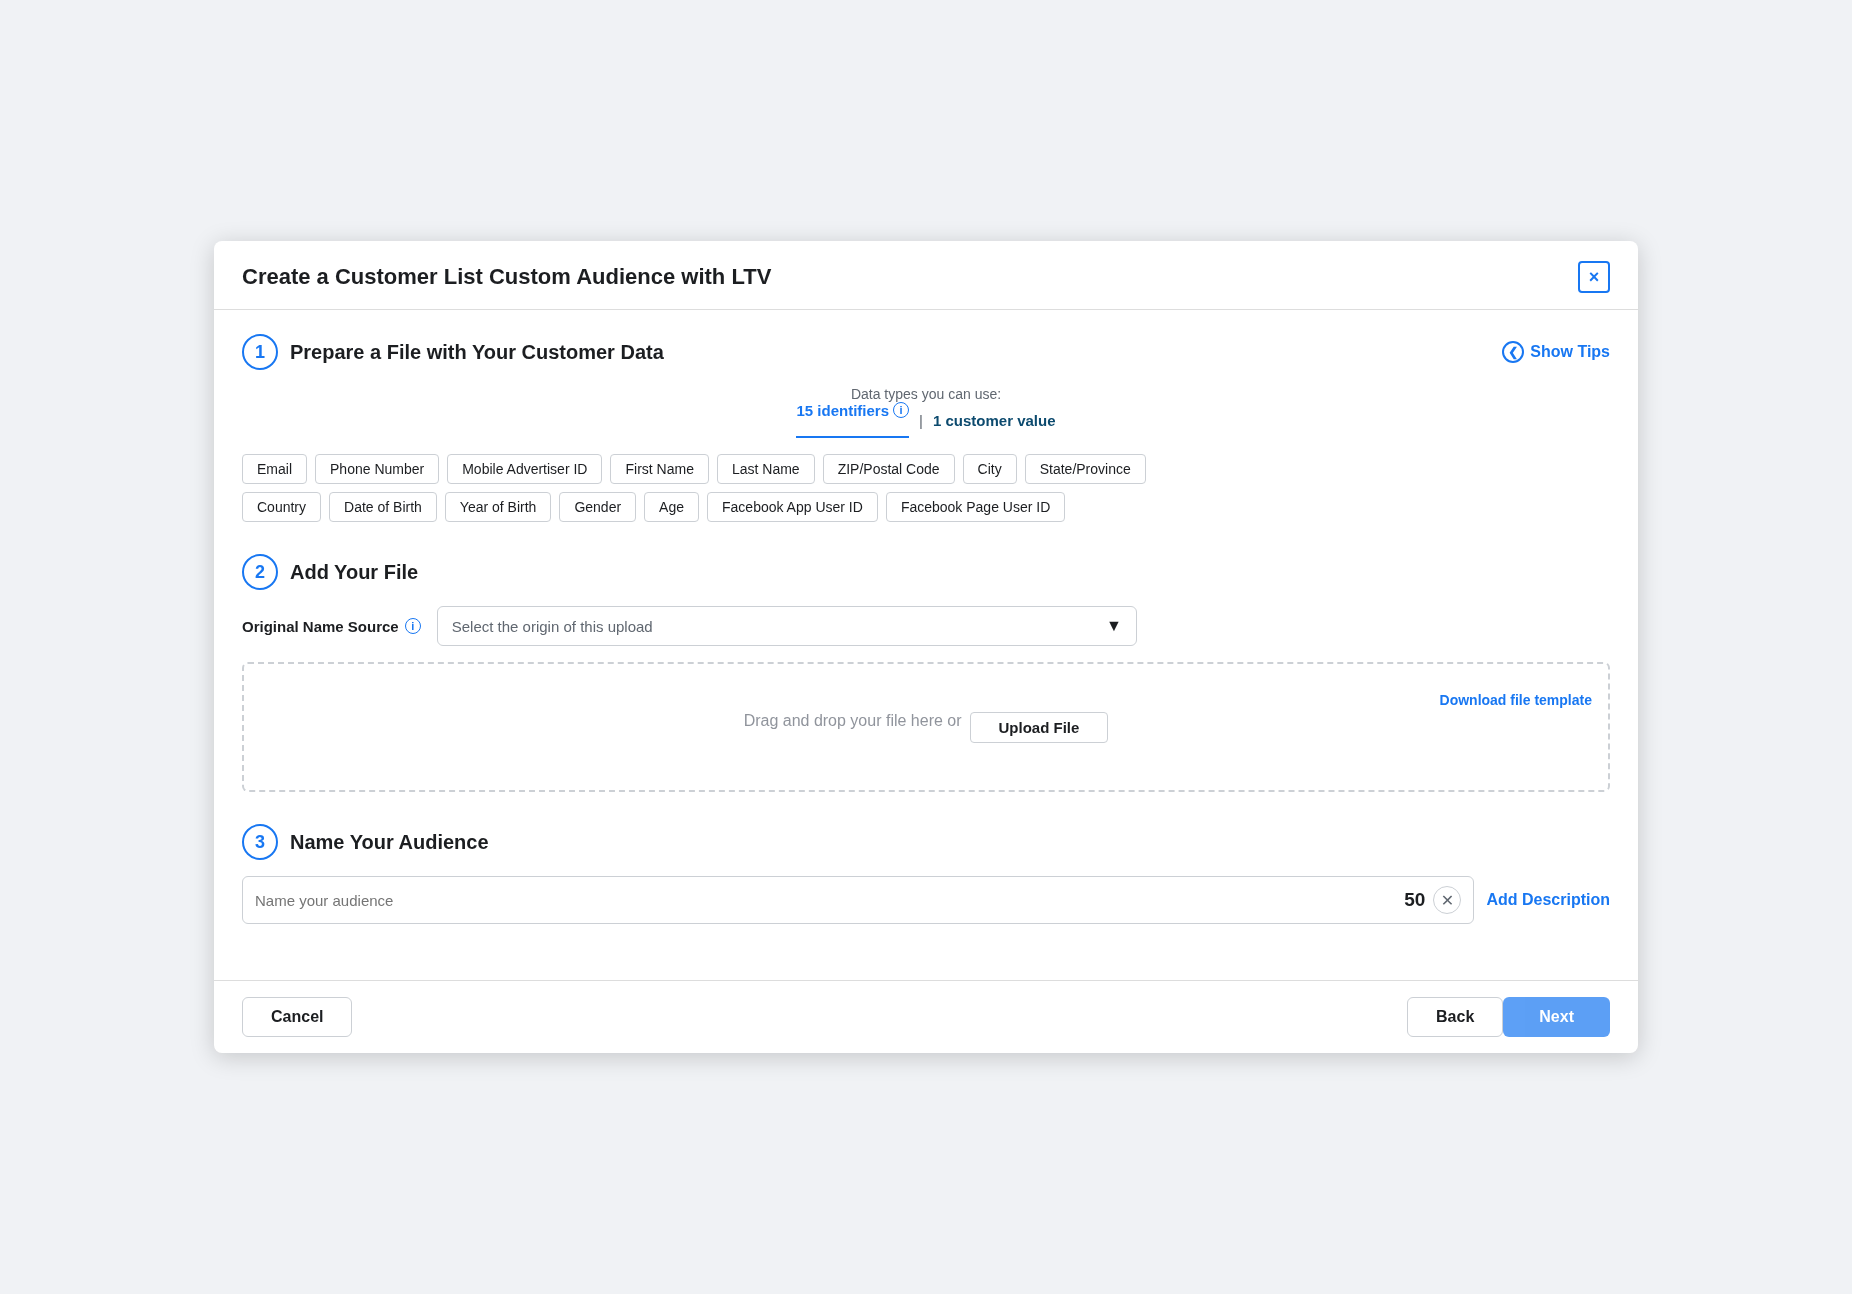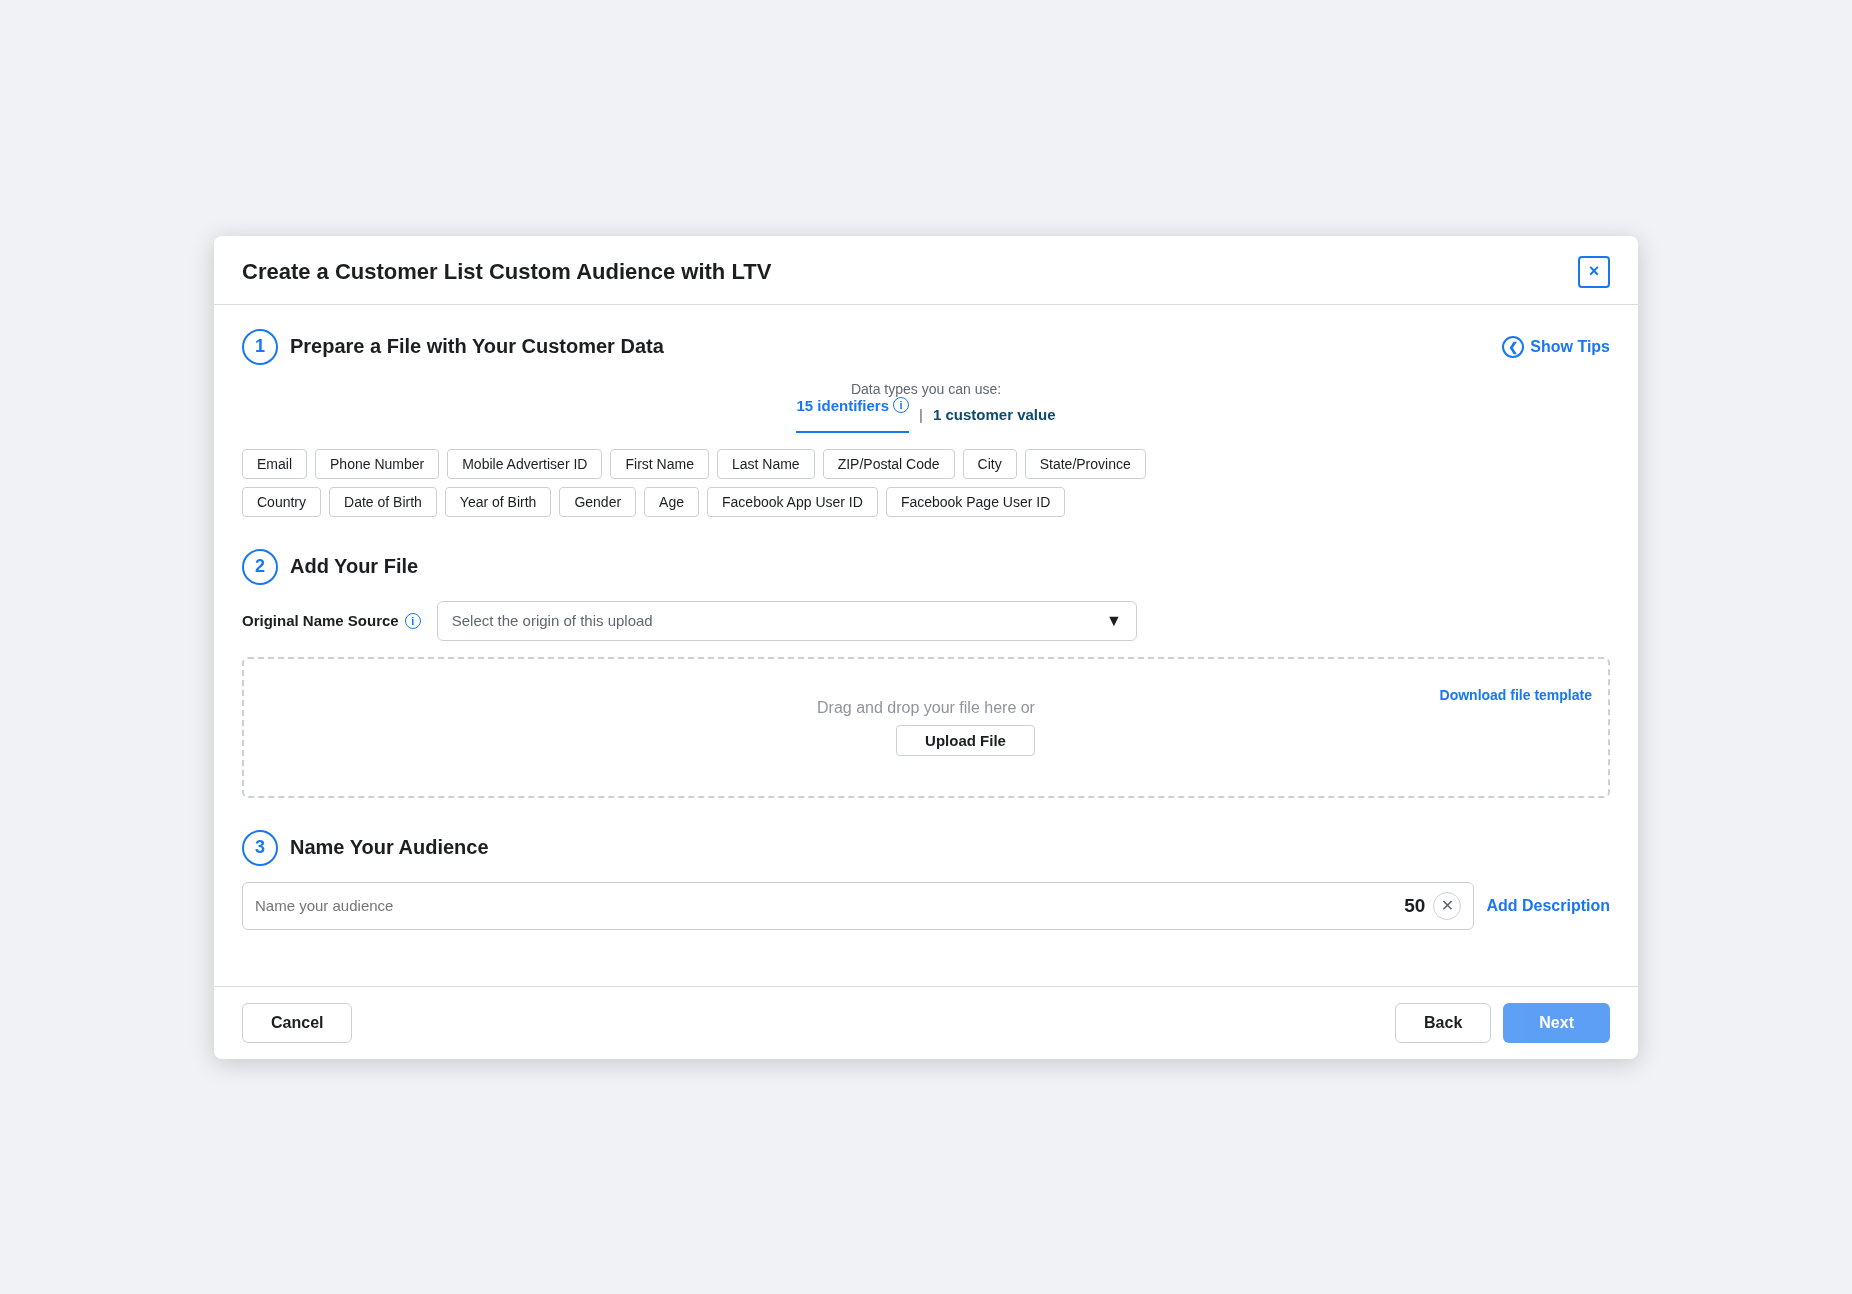--- a/index.html
+++ b/index.html
@@ -207,23 +207,22 @@
       flex-direction: column;
       align-items: center;
       justify-content: center;
       position: relative;
       min-height: 130px;
     }
     .upload-hint {
       color: #90949c;
       font-size: 16px;
       display: flex;
-      align-items: flex-end;
+      align-items: flex-start;
       gap: 8px;
-      flex-direction: column;
     }
     .upload-btn {
       border: 1.5px solid #ccd0d5;
       border-radius: 4px;
       background: #fff;
       padding: 6px 28px;
       font-size: 15px;
       font-weight: 700;
       color: #1c1e21;
       cursor: pointer;
@@ -301,21 +300,20 @@
       border-radius: 6px;
       background: #fff;
       padding: 10px 28px;
       font-size: 16px;
       font-weight: 600;
       color: #1c1e21;
       cursor: pointer;
     }
     .footer-right {
       display: flex;
-      gap: 12px;
     }
     .back-btn {
       border: 1.5px solid #ccd0d5;
       border-radius: 6px;
       background: #fff;
       padding: 10px 28px;
       font-size: 16px;
       font-weight: 600;
       color: #1c1e21;
       cursor: pointer;

